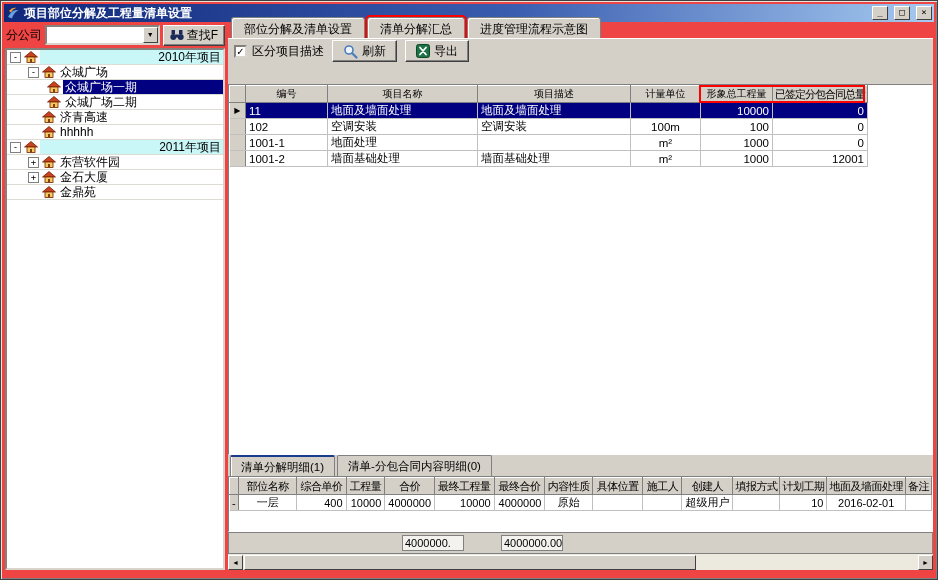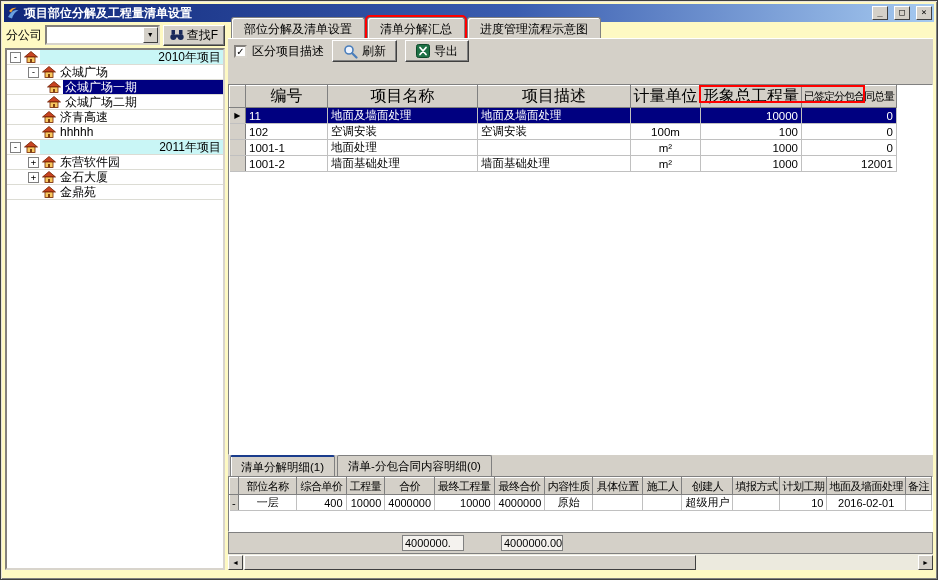--- a/index.html
+++ b/index.html
@@ -4,21 +4,21 @@
 <style>
   * { box-sizing: border-box; margin: 0; padding: 0; }
   html, body { width: 938px; height: 580px; overflow: hidden; }
   body {
     font-family: "Liberation Sans", "DejaVu Sans", sans-serif;
     font-size: 12px;
     background: #ffffff;
   }
   .window {
     position: relative; width: 938px; height: 580px;
-    background: #fef9c3;
+    background: #ef4444;
     border: 1px solid #404040;
     box-shadow: inset 1px 1px 0 #e8e4dc, inset -1px -1px 0 #808080;
   }
   
   .titlebar {
     position: absolute; left: 3px; top: 3px; right: 3px; height: 18px;
     background: linear-gradient(to right, #10277a, #3a5db0 55%, #a6caf0);
     display: flex; align-items: center; padding: 0 2px; gap: 4px;
   }
   .title-text { color: #fff; font-weight: bold; font-size: 12px; white-space: nowrap; flex: 1; }
@@ -91,21 +91,21 @@
     display: flex; align-items: center; gap: 4px; padding: 0 10px; white-space: nowrap;
   }
   
   .grid-top {
     position: absolute; left: 0; top: 45px; right: 0; height: 371px;
     background: #fff; border: 1px solid #808080; border-right-color: #fff; border-bottom-color: #fff;
     overflow: hidden;
   }
   table.grid { border-collapse: collapse; table-layout: fixed; }
   table.grid th {
-    background: #d4d0c8; font-weight: normal; font-size: 16px; height: 17px;
+    background: #d4d0c8; font-weight: normal; font-size: 10px; height: 17px;
     border: 1px solid; border-color: #fff #808080 #808080 #fff;
     overflow: hidden; white-space: nowrap; text-align: center; padding: 0 2px;
   }
   table.grid th.tight { letter-spacing: -1px; font-size: 11px; }
   table.grid td {
     height: 16px; border-right: 1px solid #c0c0c0; border-bottom: 1px solid #c0c0c0;
     font-size: 11.5px; padding: 0 3px; overflow: hidden; white-space: nowrap; background: #fff; color: #000;
   }
   table.grid td.selc { background: #d4d0c8; border-right: 1px solid #808080; padding: 0; text-align: center; }
   td.l { text-align: left; } td.c { text-align: center; } td.r { text-align: right; }

